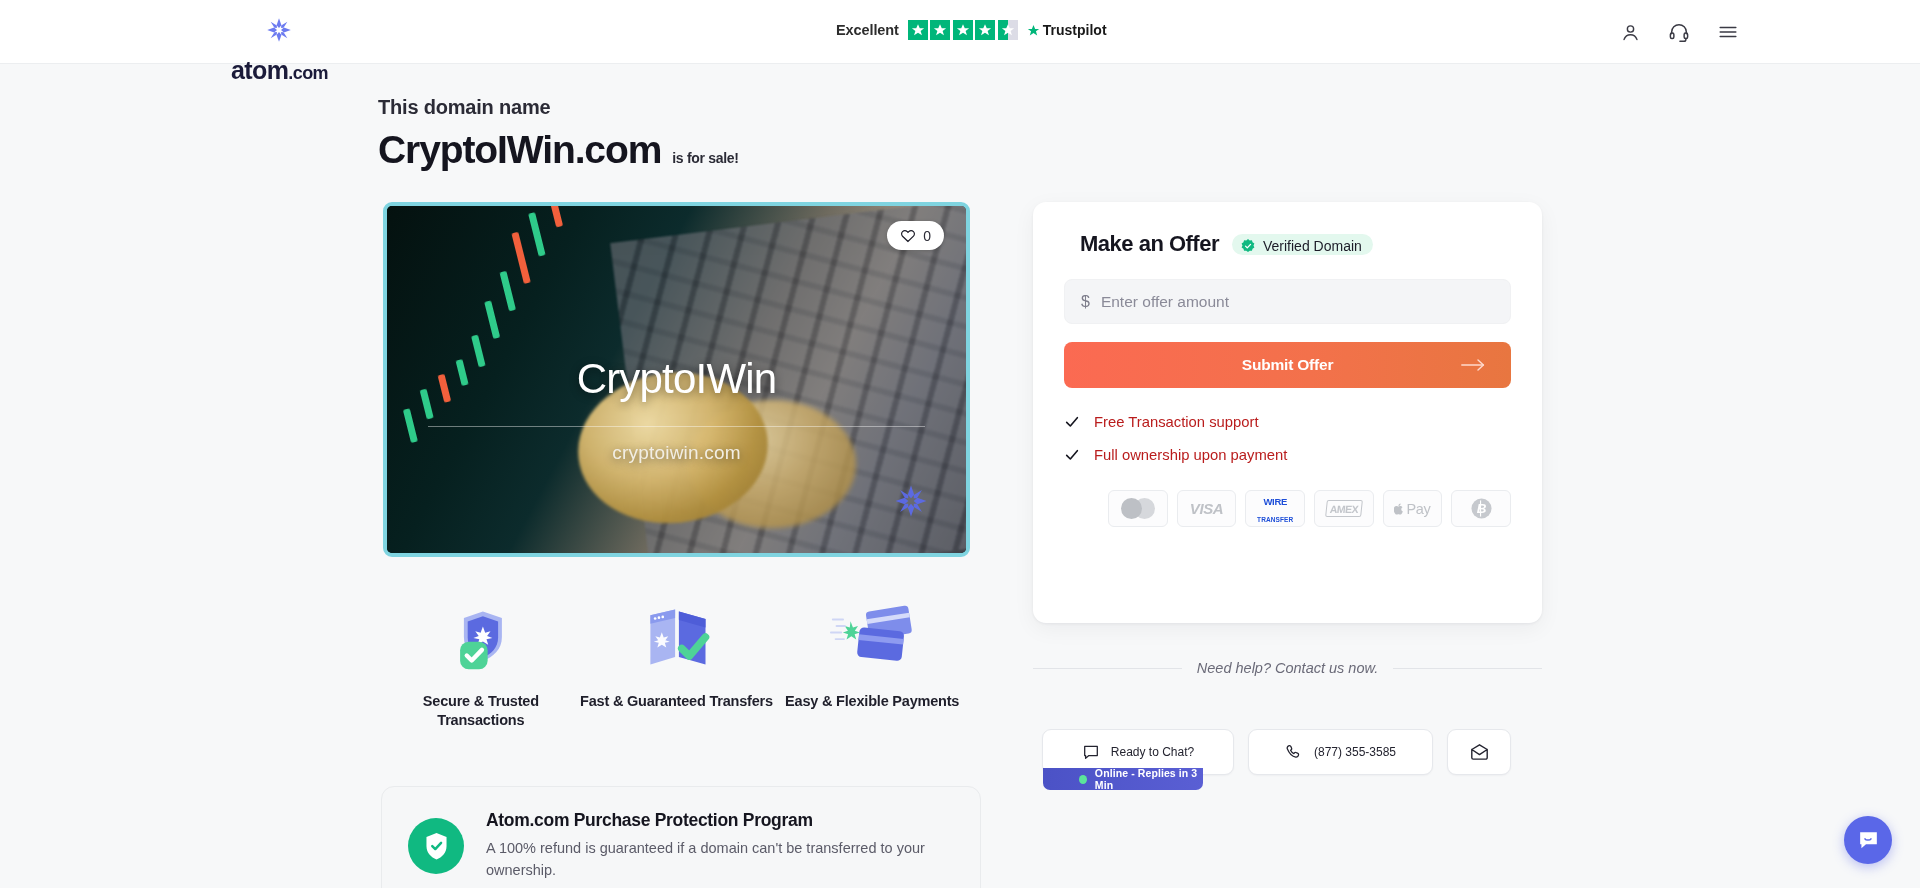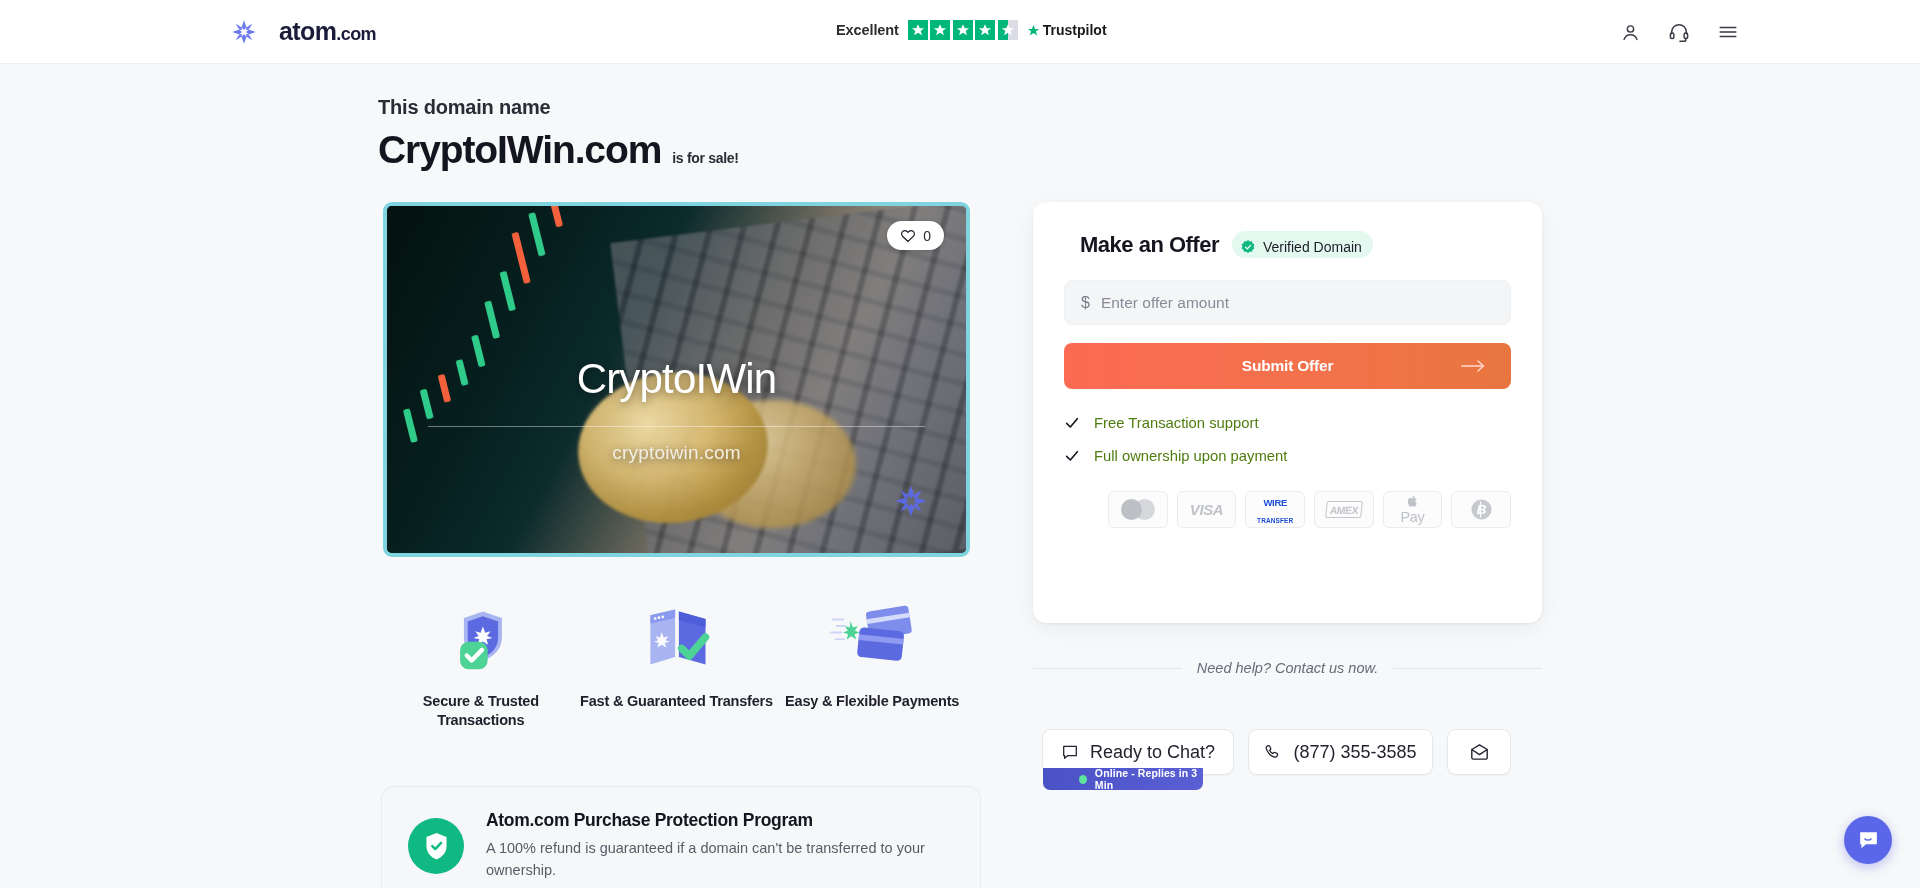--- a/index.html
+++ b/index.html
@@ -10,21 +10,21 @@
     overflow: hidden;
   }
   .page { position: relative; width: 1920px; height: 888px; background: #F7F8F9; }
 
   
   .header {
     position: absolute; top: 0; left: 0; width: 1920px; height: 64px;
     background: #FFFFFF; border-bottom: 1px solid #ECEEF0;
     display: flex; align-items: center; z-index: 30;
   }
-  .logo { position: absolute; left: 231px; top: 17px; display: flex; align-items: center; gap: 22px; cursor: pointer; }
+  .logo { position: absolute; left: 231px; top: 17px; display: flex; align-items: center; gap: 13px; cursor: pointer; flex-direction: column; }
   .logo-mark { width: 26px; height: 26px; }
   .logo-text { font-size: 25px; font-weight: 700; color: #1B1B3A; letter-spacing: -0.6px; }
   .logo-text .dotcom { font-size: 18px; font-weight: 600; }
 
   .trust { position: absolute; left: 836px; top: 20px; display: flex; align-items: center; gap: 9px; cursor: pointer; }
   .trust-word { font-size: 14.5px; font-weight: 700; color: #2D2D2D; letter-spacing: -0.1px; }
   .stars { display: flex; gap: 2.5px; }
   .star-box { width: 20px; height: 20px; background: #00B67A; display: flex; align-items: center; justify-content: center; }
   .star-box.half { background: linear-gradient(to right, #00B67A 50%, #DCDCE6 50%); }
   .star-glyph { width: 14px; height: 14px; display:block; }
@@ -90,71 +90,71 @@
   .protect-desc { margin-top: 7px; font-size: 14.5px; color: #5B5B68; line-height: 1.5; max-width: 470px; }
 
   
   .offer {
     position: absolute; left: 1033px; top: 202px; width: 509px; height: 421px;
     background: #FFFFFF; border-radius: 13px; box-shadow: 0 1px 3px rgba(16,24,40,.06), 0 6px 22px rgba(16,24,40,.05);
     padding: 29px 31px;
   }
   .offer-head { display: flex; align-items: center; gap: 13px; margin-left: 16px; }
   .offer-title { font-size: 22px; font-weight: 700; color: #15151F; letter-spacing: -0.5px; }
-  .verified { height: 27px; padding: 4px 11px 0 8px; background: #E3F8EE; border-radius: 14px;
+  .verified { height: 21px; padding: 4px 11px 0 8px; background: #E3F8EE; border-radius: 14px;
       display: flex; align-items: center; gap: 7px; }
   .verified-txt { font-size: 14px; color: #1C1C28; font-weight: 500; }
 
   .offer-input { margin-top: 22px; height: 45px; background: #F4F5F7; border: 1px solid #F0F1F3;
       border-radius: 8px; display: flex; align-items: center; padding: 0 16px; gap: 11px; cursor: text; }
   .dollar { font-size: 16px; color: #7C7C8A; }
   .offer-field { border: none; background: transparent; outline: none; flex: 1; font-size: 15.5px;
       color: #1C1C28; font-family: "Liberation Sans", sans-serif; }
   .offer-field::placeholder { color: #8A8A98; }
 
   .submit-btn { margin-top: 18px; height: 46px; border-radius: 8px; border: none; width: 100%;
       background: linear-gradient(90deg, #FB6A52 0%, #F3714B 55%, #E87640 100%);
       color: #FFFFFF; font-size: 15.5px; font-weight: 700; letter-spacing: -0.2px;
       display: flex; align-items: center; justify-content: center; position: relative; cursor: pointer;
       font-family: "Liberation Sans", sans-serif; }
   .submit-arrow { position: absolute; right: 24px; display: flex; align-items: center; }
 
   .perks { margin-top: 26px; display: flex; flex-direction: column; gap: 17px; }
   .perk { display: flex; align-items: center; gap: 14px; }
-  .perk-txt { font-size: 14.8px; color: #4d7c0f; }
+  .perk-txt { font-size: 14.8px; color: #b91c1c; }
 
   .pays { margin-top: 27px; display: flex; gap: 9px; padding-left: 44px; }
   .pay { width: 61px; height: 37px; border: 1px solid #EAECEF; border-radius: 6px; background: #FCFCFD;
       display: flex; align-items: center; justify-content: center; }
   .pay-visa { font-size: 15px; font-weight: 700; font-style: italic; color: #BFC2C7; letter-spacing: -.4px; }
   .pay-amex { font-size: 10.5px; font-weight: 800; color: #C3C6CB; letter-spacing: -.5px;
       border: 1.4px solid #C3C6CB; border-radius: 2px; padding: 1.5px 3px; transform: skewX(-6deg); }
   .pay-wire { text-align: center; line-height: 1.02; color: #1d4ed8; }
   .pay-wire .w1 { font-size: 9.5px; font-weight: 800; letter-spacing: -.3px; }
   .pay-wire .w2 { font-size: 6.5px; font-weight: 700; letter-spacing: .1px; }
-  .pay-apple { display: flex; align-items: center; gap: 2px; color: #BFC2C7; flex-direction: column; }
+  .pay-apple { display: flex; align-items: center; gap: 2px; color: #BFC2C7; }
   .pay-apple .ap { font-size: 14.5px; font-weight: 500; letter-spacing: -.3px; }
   .mc { position: relative; width: 34px; height: 21px; }
   .mc i { position: absolute; top: 0; width: 21px; height: 21px; border-radius: 50%; display: block; }
   .mc i.l { left: 0; background: #BDC0C5; }
   .mc i.r { right: 0; background: #D6D8DC; }
 
   
   .need-help { position: absolute; left: 1033px; top: 660px; width: 509px; display: flex; align-items: center; gap: 15px; }
   .nh-line { flex: 1; height: 1px; background: #E2E4E8; }
   .nh-txt { font-size: 14.5px; color: #6A6A78; white-space: nowrap; font-style: italic; }
 
   .contacts { position: absolute; left: 1042px; top: 729px; display: flex; gap: 14px; }
   .cbtn { height: 46px; background: #FFFFFF; border: 1px solid #E6E8EC; border-radius: 9px;
       display: flex; align-items: center; justify-content: center; gap: 11px; cursor: pointer;
       box-shadow: 0 1px 2px rgba(16,24,40,.04); }
   .cbtn-chat { width: 192px; position: relative; }
   .cbtn-phone { width: 185px; }
   .cbtn-mail { width: 64px; }
-  .cbtn-txt { font-size: 18px; color: #23232F; font-weight: 500; }
+  .cbtn-txt { font-size: 12px; color: #23232F; font-weight: 500; }
   .online-pill { position: absolute; left: 0; top: 38px; width: 160px; height: 22px;
       background: linear-gradient(90deg, #4B52C6 0%, #5A5FD4 100%); border-radius: 0 0 7px 7px;
       display: flex; align-items: center; gap: 8px; padding-left: 36px; }
   .online-dot { width: 9px; height: 9px; border-radius: 50%; background: #5BE49B; }
   .online-txt { font-size: 10.5px; font-weight: 700; color: #FFFFFF; letter-spacing: .1px; }
 
   
   .launcher { position: absolute; right: 28px; bottom: 24px; width: 48px; height: 48px; border-radius: 50%;
       background: #5A67E8; display: flex; align-items: center; justify-content: center; cursor: pointer;
       box-shadow: 0 3px 12px rgba(90,103,232,.4); }

